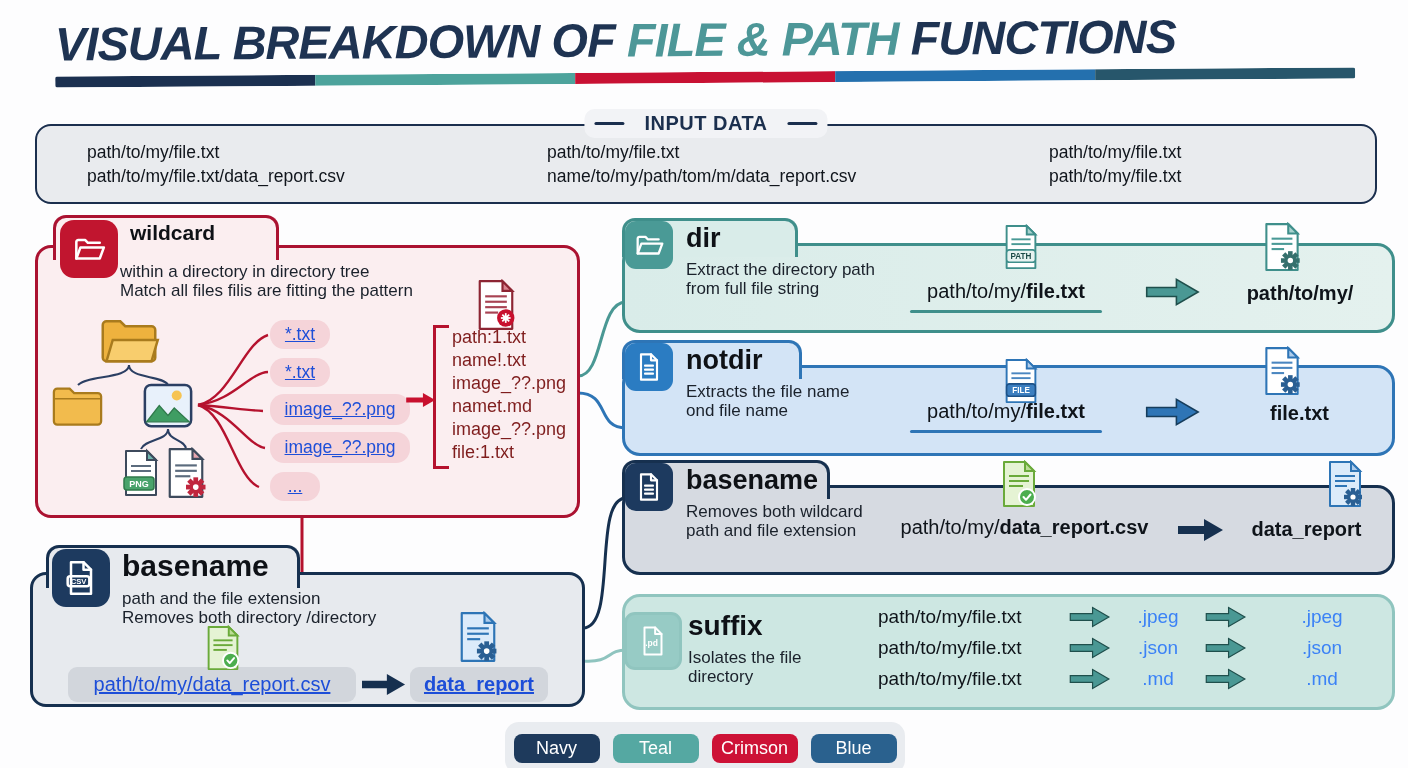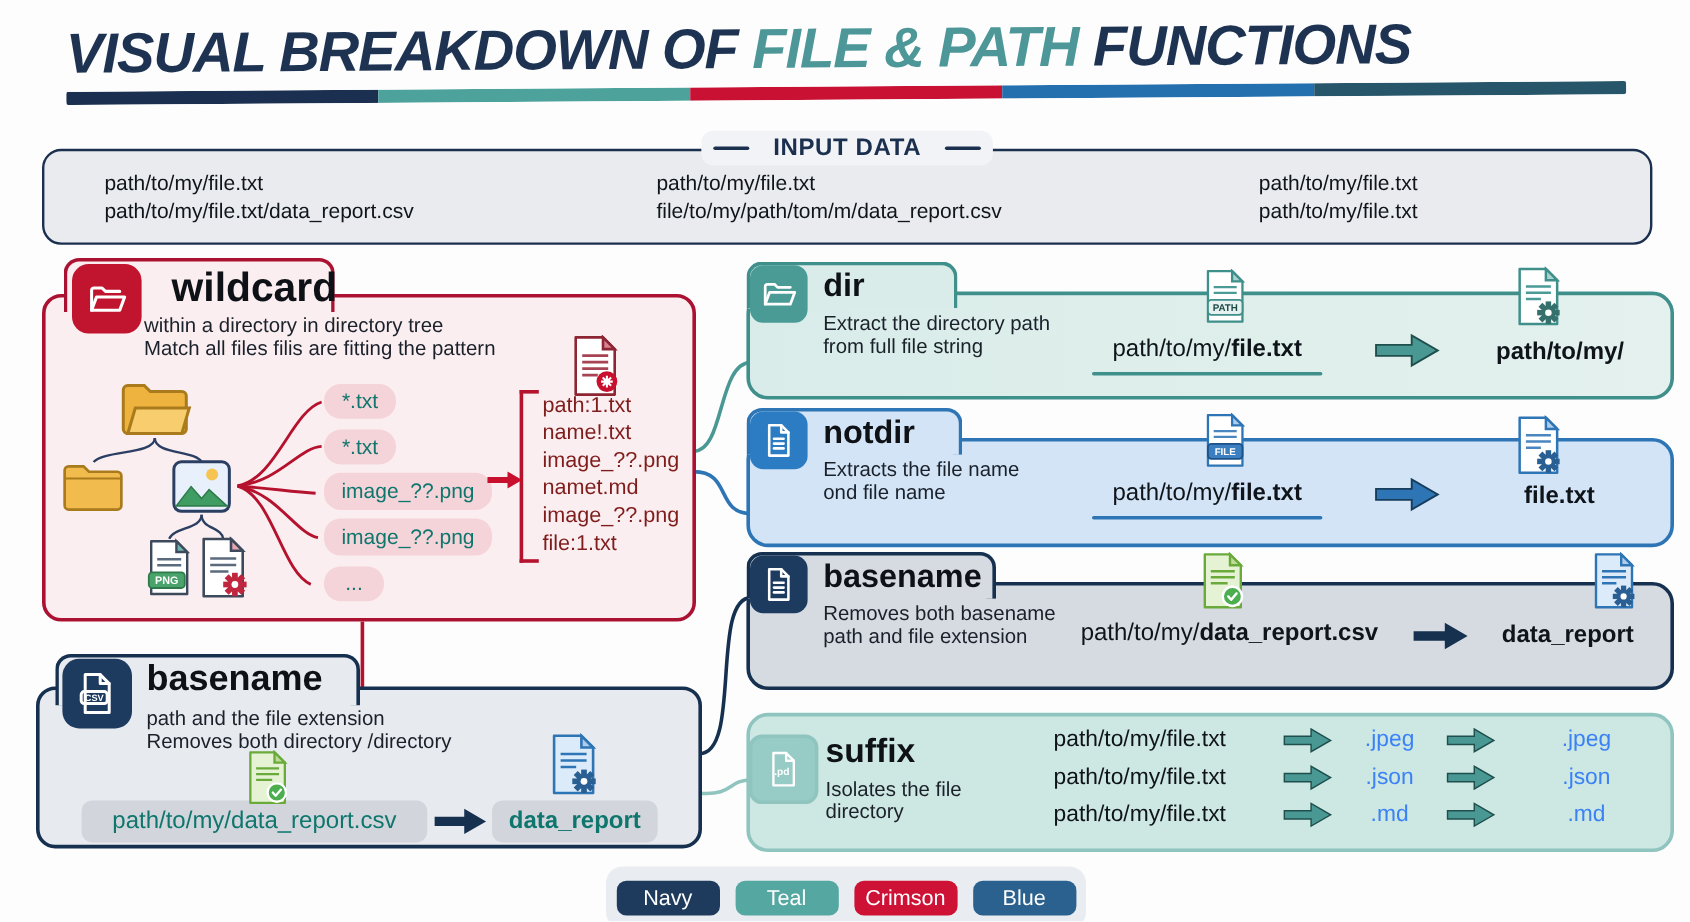--- a/index.html
+++ b/index.html
@@ -16,21 +16,21 @@
   .seg-blue{background:#2470ae;} .seg-slate{background:#27566b;}
 
   
   .card{position:absolute;z-index:1;}
   .card-body{position:absolute;left:0;right:0;bottom:0;border-radius:16px;z-index:1;}
   .card-tab{position:absolute;border-bottom:none !important;border-radius:13px 13px 0 0;z-index:2;}
   .corner-icon{position:absolute;z-index:3;display:flex;align-items:center;justify-content:center;border-radius:12px;}
   .card-title{position:absolute;z-index:4;font-weight:bold;color:#0e1116;}
   .card-desc{position:absolute;z-index:4;font-size:17px;line-height:19px;color:#1a212b;}
 
-  .pill{position:absolute;display:flex;align-items:center;justify-content:center;border-radius:14px;font-size:17.5px;color:#0f766e;z-index:2;}
+  .pill{position:absolute;display:flex;align-items:center;justify-content:center;border-radius:14px;font-size:17.5px;color:#1d4ed8;z-index:2;text-decoration:underline;}
   .pink-pill{background:#f5d4d9;}
   .gray-pill{background:#d2d6dc;border-radius:9px;font-size:20px;}
   .bold{font-weight:bold;}
 
   .path-text{position:absolute;font-size:20px;color:#0f141a;white-space:nowrap;z-index:2;text-align:center;}
   .underline{position:absolute;height:3px;border-radius:2px;z-index:2;}
 
   .icon-abs{position:absolute;z-index:3;}
 
   
@@ -38,21 +38,21 @@
   #input-tab{position:absolute;left:50%;transform:translateX(-50%);top:-17px;display:flex;align-items:center;gap:20px;background:#f2f3f6;border-radius:10px;padding:3px 10px;z-index:2;}
   #input-tab .dash{width:30px;height:3px;background:#1b2f4e;border-radius:2px;}
   #input-tab .lbl{font-size:20px;font-weight:bold;color:#1b2f4e;letter-spacing:0.5px;}
   .in-col{position:absolute;top:14px;font-size:17.5px;line-height:24px;color:#10151c;white-space:nowrap;}
 
   
   #wildcard{left:35px;top:215px;width:545px;height:303px;}
   #wildcard .card-body{top:30px;background:#fbeef0;border:3px solid #ab1231;}
   #wildcard .card-tab{left:18px;top:0;width:220px;height:42px;background:#fbeef0;border:3px solid #ab1231;}
   #wildcard .corner-icon{left:25px;top:5px;width:58px;height:58px;background:#c1152f;border-radius:14px;}
-  #wildcard .card-title{left:95px;top:6px;font-size:34px;margin-left:13px;}
+  #wildcard .card-title{left:95px;top:6px;font-size:21px;}
   #wildcard .card-desc{left:85px;top:47px;}
   #wc-graphics{position:absolute;left:0;top:0;width:545px;height:303px;z-index:2;}
   .wc-list{position:absolute;left:417px;top:111px;font-size:18px;line-height:23px;color:#7f1d1d;z-index:2;white-space:nowrap;}
   .wc-bracket{position:absolute;left:398px;top:110px;width:13px;height:138px;border-left:3px solid #b5122e;border-top:3px solid #b5122e;border-bottom:3px solid #b5122e;z-index:2;}
 
   
   #basename-left{left:30px;top:545px;width:555px;height:162px;}
   #basename-left .card-body{top:27px;background:#e7eaee;border:3px solid #16304f;}
   #basename-left .card-tab{left:16px;top:0;width:248px;height:40px;background:#e7eaee;border:3px solid #16304f;}
   #basename-left .corner-icon{left:22px;top:4px;width:58px;height:58px;background:#1d3a5f;border-radius:14px;}
@@ -128,21 +128,21 @@
       <div class="dash"></div>
       <div class="lbl">INPUT DATA</div>
       <div class="dash"></div>
     </div>
     <div class="in-col" style="left:50px">
       <div>path/to/my/file.txt</div>
       <div>path/to/my/file.txt/data_report.csv</div>
     </div>
     <div class="in-col" style="left:510px">
       <div>path/to/my/file.txt</div>
-      <div>file/to/my/path/tom/m/data_report.csv</div>
+      <div>name/to/my/path/tom/m/data_report.csv</div>
     </div>
     <div class="in-col" style="left:1012px">
       <div>path/to/my/file.txt</div>
       <div>path/to/my/file.txt</div>
     </div>
   </div>
 
   <div id="wildcard" class="card">
     <div class="card-body"></div>
     <div class="card-tab"></div>
@@ -391,21 +391,21 @@
         <line x1="9" y1="11" x2="15" y2="11"></line>
           <line x1="9" y1="14" x2="15" y2="14"></line>
           <line x1="9" y1="17" x2="15" y2="17"></line>
       </svg>
     </div>
     <div class="card-title">notdir</div>
     <div class="card-desc">
       <div>Extracts the file name</div>
       <div>ond file name</div>
     </div>
-    <div class="icon-abs" style="left:378px;top:4px">
+    <div class="icon-abs" style="left:378px;top:18px">
       <svg width="42" height="46" viewBox="0 0 40 48">
         <path d="M5 2 h21 l9 9 v35 H5 z" fill="#fff" stroke="#2e75b6" stroke-width="2" stroke-linejoin="round"></path>
         <path d="M26 2 v9 h9 z" fill="#aecdec" stroke="#2e75b6" stroke-width="2"></path>
         <g stroke="#4a86c0" stroke-width="2">
             <line x1="10" y1="16" x2="30" y2="16"></line>
             <line x1="10" y1="21" x2="30" y2="21"></line>
           </g>
         <rect x="5" y="27" width="30" height="13" rx="3" fill="#3c7fc0" stroke="#1d5288" stroke-width="1.6"></rect>
         <text x="20" y="37" font-size="8.5" font-weight="bold" text-anchor="middle" fill="#ffffff">FILE</text>
       </svg>
@@ -446,21 +446,21 @@
       <svg width="32" height="32" viewBox="0 0 24 24" fill="none" stroke="#fff" stroke-width="1.6" stroke-linejoin="round" stroke-linecap="round">
         <path d="M6 2.5 h7.5 l4.5 4.5 v14.5 h-12 z"></path>
           <path d="M13.5 2.5 v4.5 h4.5"></path>
         <line x1="9" y1="11" x2="15" y2="11"></line>
           <line x1="9" y1="14" x2="15" y2="14"></line>
           <line x1="9" y1="17" x2="15" y2="17"></line>
       </svg>
     </div>
     <div class="card-title">basename</div>
     <div class="card-desc">
-      <div>Removes both basename</div>
+      <div>Removes both wildcard</div>
       <div>path and file extension</div>
     </div>
     <div class="icon-abs" style="left:375px;top:0px">
       <svg width="44" height="48" viewBox="0 0 40 48">
         <path d="M5 2 h21 l9 9 v35 H5 z" fill="#e5f3d4" stroke="#6aaa3a" stroke-width="2" stroke-linejoin="round"></path>
         <path d="M26 2 v9 h9 z" fill="#bcdd96" stroke="#6aaa3a" stroke-width="2"></path>
         <g stroke="#6aaa3a" stroke-width="2">
             <line x1="10" y1="16" x2="30" y2="16"></line>
             <line x1="10" y1="21" x2="30" y2="21"></line>
             <line x1="10" y1="26" x2="24" y2="26"></line>

